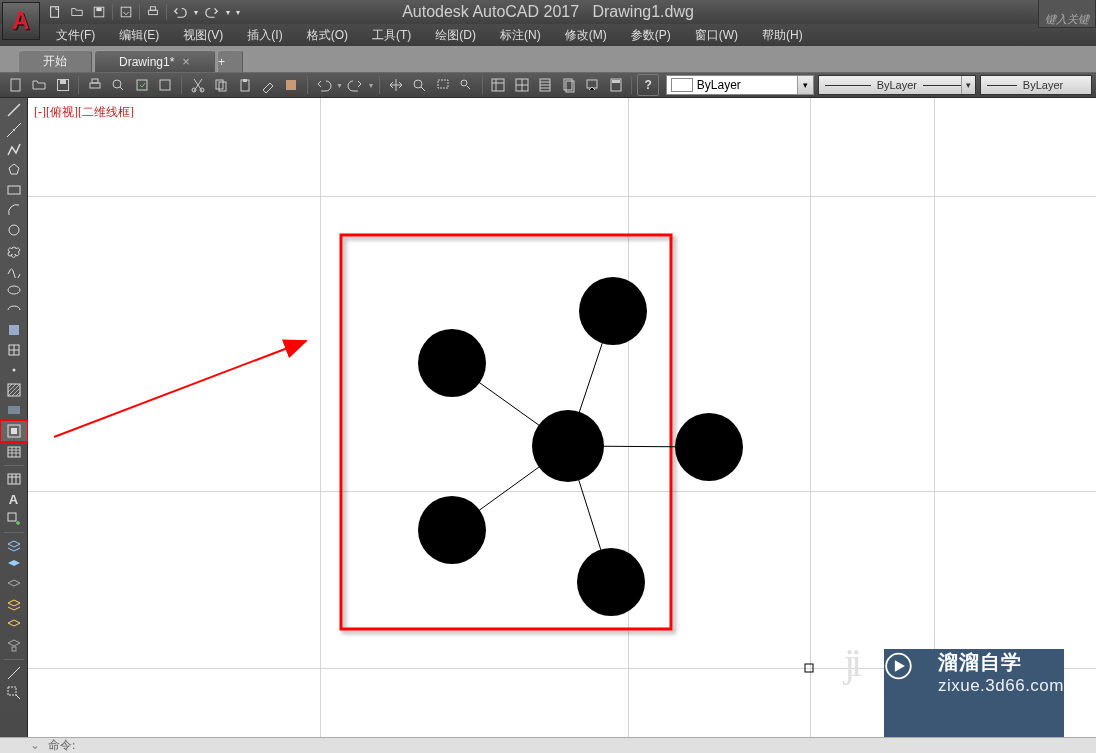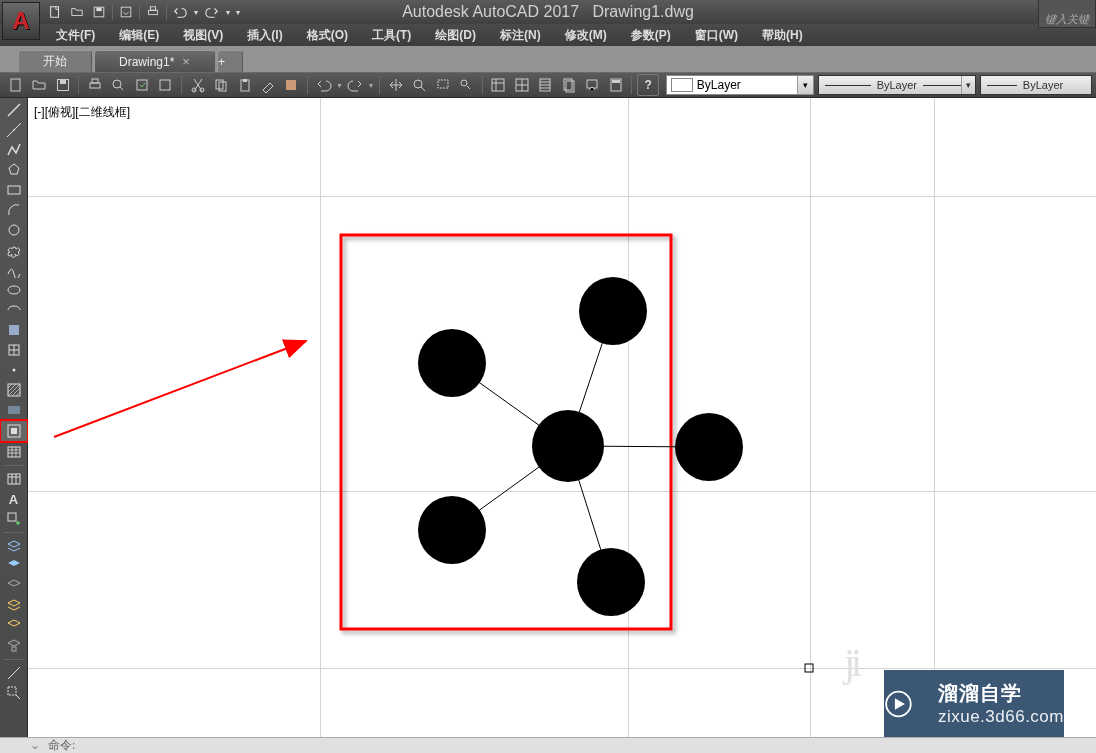--- a/index.html
+++ b/index.html
@@ -13,21 +13,21 @@
 .divider-v { width: 1px; height: 16px; background: #666; margin: 0 2px; }
 .title-text { position: absolute; left: 50%; transform: translateX(-50%); color: #d0d0d0; font-size: 16px; }
 .titlebar-right { margin-left: auto; display: flex; }
 .search-box { background: #555; border: 1px solid #333; color: #aaa; font-size: 11px; padding: 15px 6px; height: 16px; width: 58px; font-style: italic; overflow: hidden; }
 
 
 .app-logo { position: absolute; top: 2px; left: 2px; width: 38px; height: 38px; z-index: 100; background: linear-gradient(to bottom, #6a6a6a, #3a3a3a); border: 1px solid #222; display: flex; align-items: center; justify-content: center; font-weight: bold; font-size: 24px; color: #cc242a; text-shadow: 1px 1px 0 #000; font-family: Arial, sans-serif; }
 
 
 .menubar { height: 22px; background: linear-gradient(to bottom, #4a4a4a, #3c3c3c); display: flex; align-items: center; padding-left: 44px; font-size: 12px; color: #ddd; }
-.menu-item { padding: 3px 12px; cursor: pointer; white-space: nowrap; font-weight: bold; }
+.menu-item { padding: 3px 12px; cursor: pointer; white-space: nowrap; }
 
 
 .tabbar { height: 26px; background: #939393; display: flex; align-items: flex-end; padding-left: 18px; }
 .tab { height: 22px; padding: 0 24px; display: flex; align-items: center; font-size: 12px; color: #eee; background: #7a7a7a; border-radius: 4px 4px 0 0; margin-right: 2px; cursor: pointer; border-top: 1px solid #9a9a9a; border-left: 1px solid #9a9a9a; border-right: 1px solid #5a5a5a; position: relative; }
 .tab.active { background: linear-gradient(to bottom, #6a6a6a, #505050); }
 .tab-close { margin-left: 8px; font-size: 13px; color: #bbb; cursor: pointer; }
 .tab-plus { width: 24px; text-align: center; }
 
 
 .toolbar2 { height: 26px; background: linear-gradient(to bottom, #5a5a5a, #424242); display: flex; align-items: center; padding: 0 4px; border-top: 1px solid #6a6a6a; border-bottom: 1px solid #2a2a2a; }
@@ -51,30 +51,30 @@
 
 
 .vtoolbar { width: 28px; background: linear-gradient(to bottom, #565656, #4a4a4a); border-right: 1px solid #2a2a2a; display: flex; flex-direction: column; align-items: center; padding-top: 2px; gap: 0; }
 .vtool-btn { width: 24px; height: 20px; display: flex; align-items: center; justify-content: center; cursor: pointer; color: #ddd; margin-bottom: 0; }
 .vtool-btn svg { width: 16px; height: 16px; }
 .vtool-sep { width: 20px; height: 1px; background: #666; margin: 3px 0; }
 .vtool-btn.highlighted { outline: 2px solid #ff0000; outline-offset: -1px; background: #666; width: 28px; height: 22px; }
 
 
 .canvas { flex: 1; background: #fff; position: relative; overflow: hidden; }
-.viewport-label { position: absolute; top: 6px; left: 6px; font-size: 12px; color: #000000; font-family: Liberation Sans, sans-serif; }
+.viewport-label { position: absolute; top: 6px; left: 6px; font-size: 12px; color: #b91c1c; font-family: Liberation Serif, serif; }
 
 .grid-v { position: absolute; top: 0; bottom: 0; width: 1px; background: #d4d4d4; }
 .grid-h { position: absolute; left: 0; right: 0; height: 1px; background: #d4d4d4; }
 
 
 .drawing svg { position: absolute; top: 0; left: 0; }
 
 
-.watermark-block { position: absolute; right: 32px; bottom: 0; width: 180px; height: 67px; background: #3b5774; display: flex; align-items: center; justify-content: center; gap: 25px; }
+.watermark-block { position: absolute; right: 32px; bottom: 0; width: 180px; height: 88px; background: #3b5774; display: flex; justify-content: center; gap: 25px; }
 .watermark-block svg { width: 34px; height: 34px; }
 .watermark-text { color: #fff; display: flex; flex-direction: column; align-items: flex-start; }
 .watermark-cn { font-size: 20px; font-weight: bold; letter-spacing: 1px; }
 .watermark-url { font-size: 17px; letter-spacing: 0.5px; opacity: 0.9; }
 .faded-watermark { position: absolute; right: 132px; bottom: 38px; width: 120px; height: 60px; font-size: 40px; color: #e0e0e0; font-family: serif; letter-spacing: -4px; }
 
 
 .cmdline { height: 16px; background: #e0e0e0; border-top: 1px solid #aaa; display: flex; align-items: center; font-size: 12px; padding-left: 30px; gap: 8px; color: #666; font-family: "SimSun"; }
 .cmd-chevron { color: #888; font-size: 12px; }
 </style>

